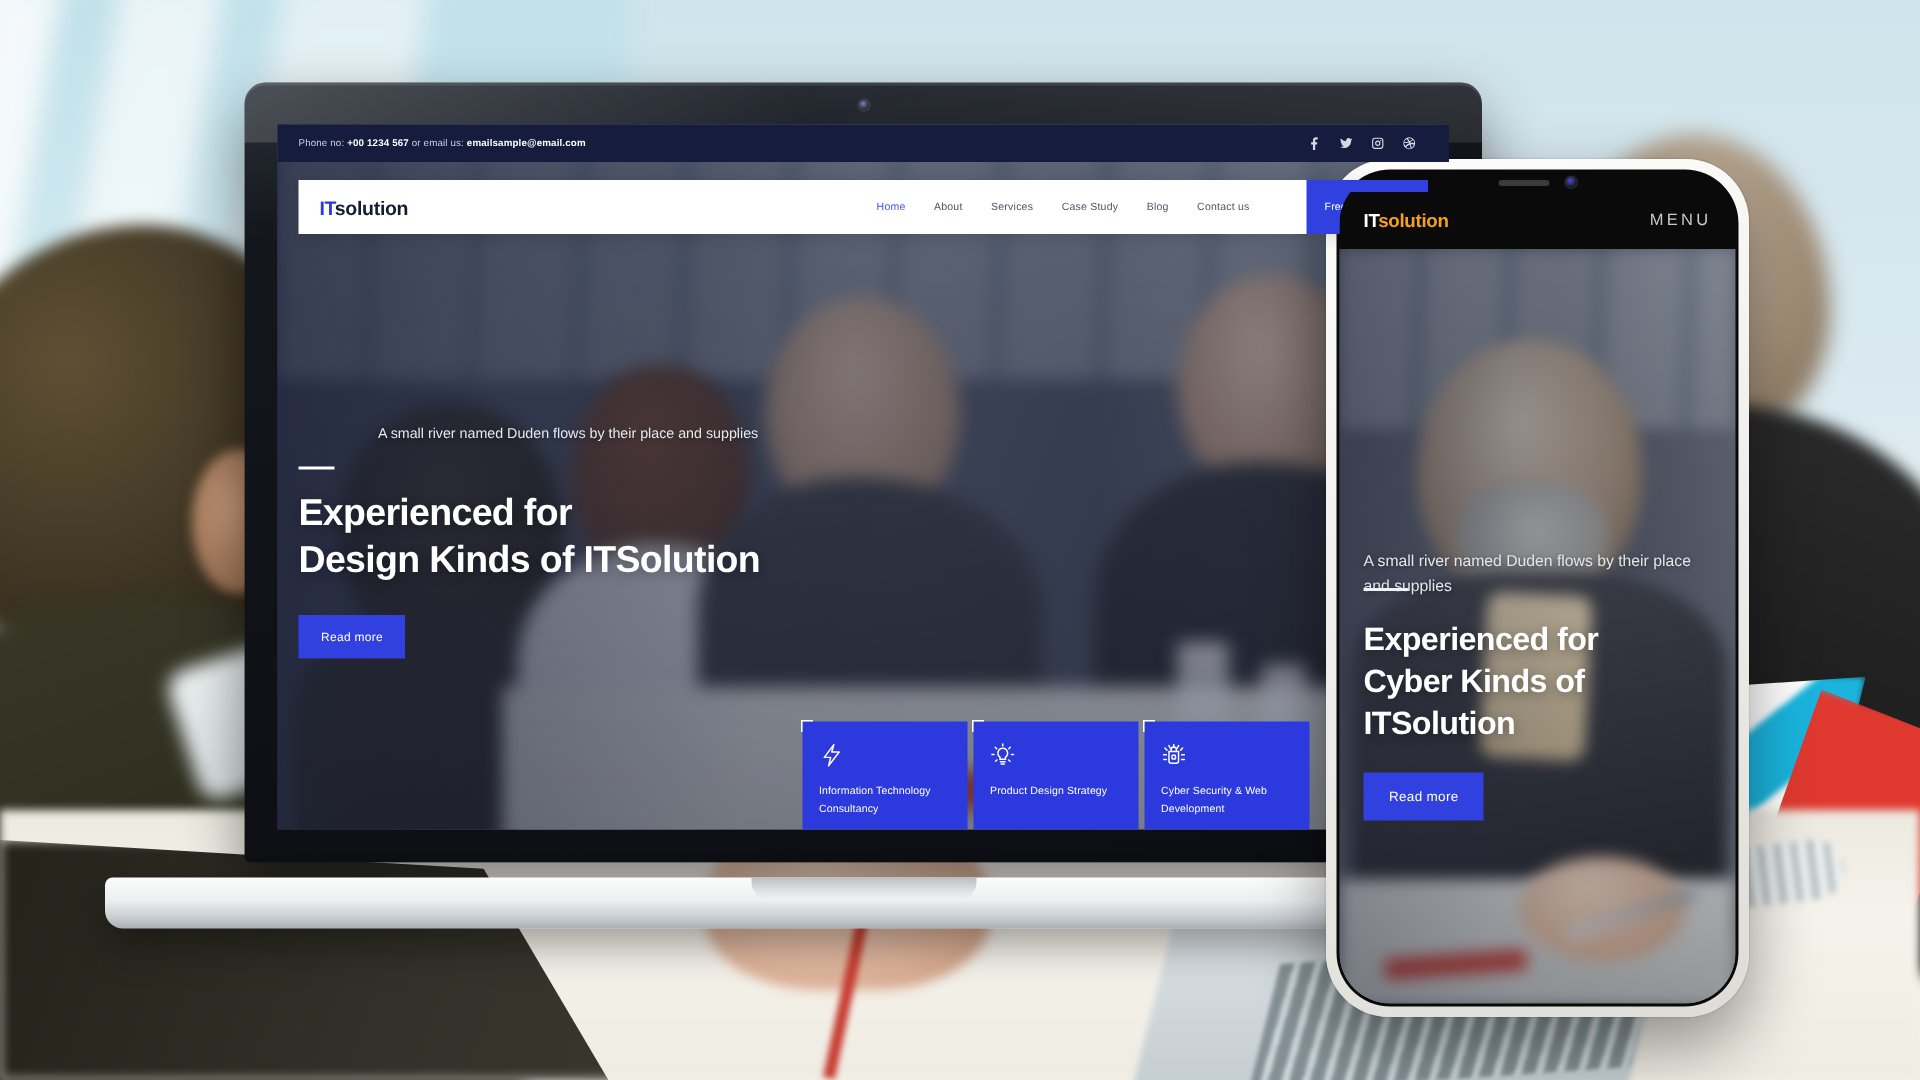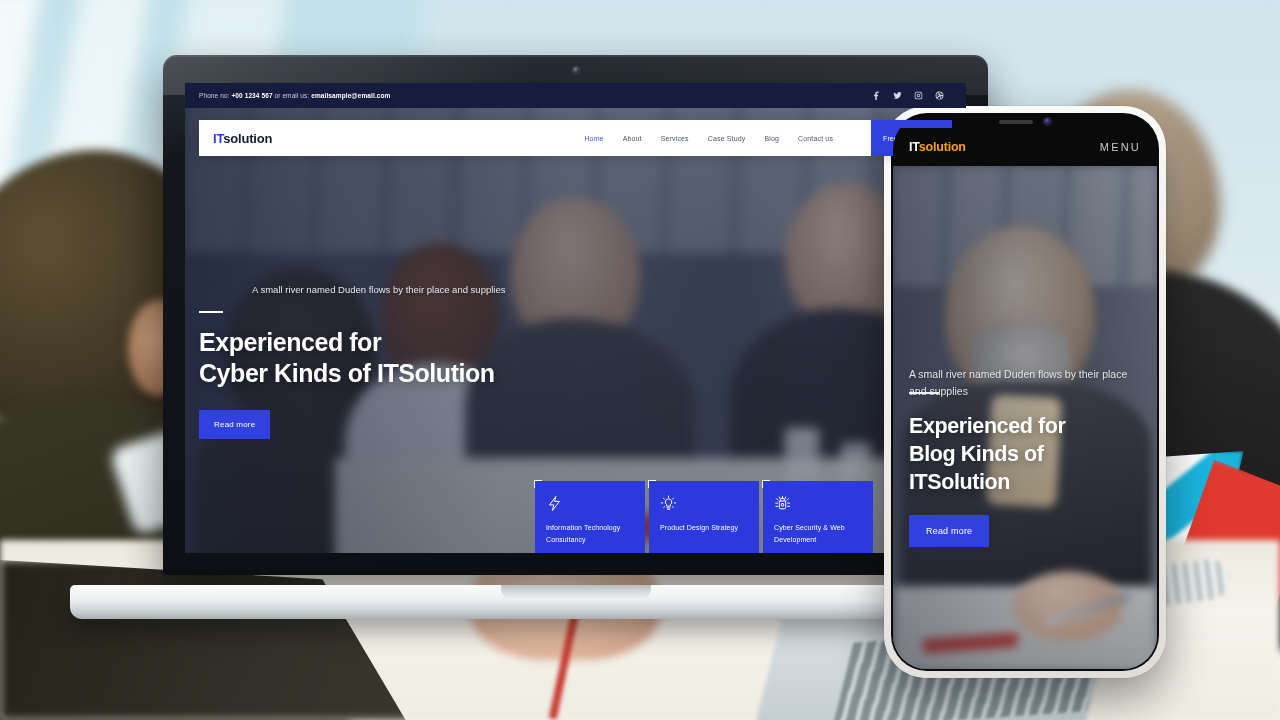--- a/index.html
+++ b/index.html
@@ -442,21 +442,21 @@
         </div>
       </div>
 
       <div class="hero-copy">
         <div class="hero-sub">
           <div class="hero-dash"></div>
           <div class="hero-sub-text">A small river named Duden flows by their place and supplies</div>
         </div>
         <div class="hero-title">
           <div>Experienced for</div>
-          <div>Cyber Kinds of ITSolution</div>
+          <div>Design Kinds of ITSolution</div>
         </div>
         <div class="hero-btn">Read more</div>
       </div>
 
       <div class="cards">
         <div class="card">
           <svg class="card-icon" viewBox="0 0 24 24">
             <path d="M14 2L5 14h6l-2 8 10-13h-7l2-7z" stroke-linejoin="round"></path>
           </svg>
           <div class="card-title">Information Technology Consultancy</div>
@@ -509,21 +509,21 @@
       <div class="ph ph-hand"></div>
       <div class="ph ph-pen"></div>
       <div class="ph ph-red"></div>
       <div class="phone-scrim"></div>
 
       <div class="phone-copy">
         <div class="phone-sub">A small river named Duden flows by their place and supplies</div>
         <div class="phone-sub-rule"></div>
         <div class="phone-title">
           <div>Experienced for</div>
-          <div>Blog Kinds of</div>
+          <div>Cyber Kinds of</div>
           <div>ITSolution</div>
         </div>
         <div class="phone-btn">Read more</div>
       </div>
     </div>
 
   </div>
 </div>
 
 </body></html>

